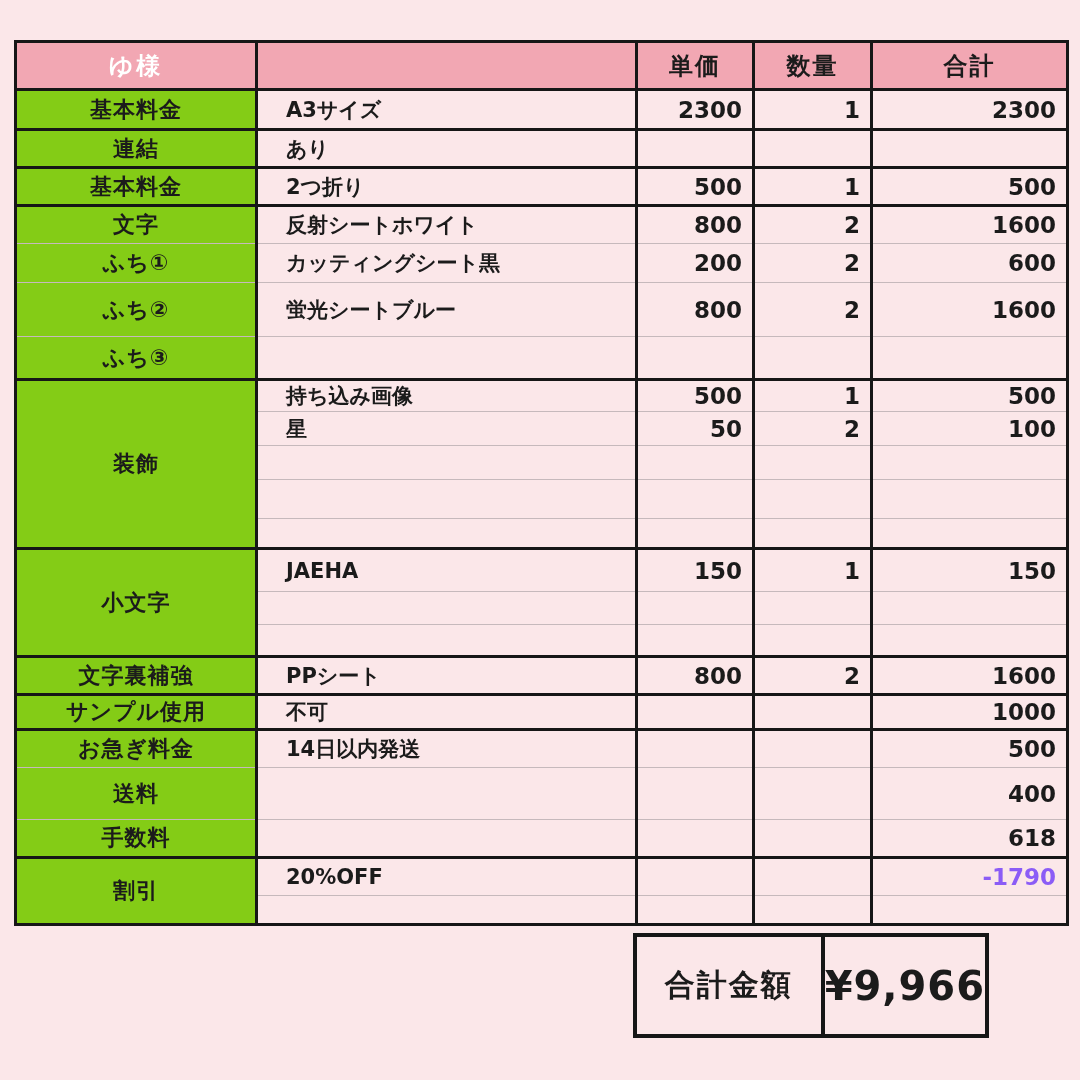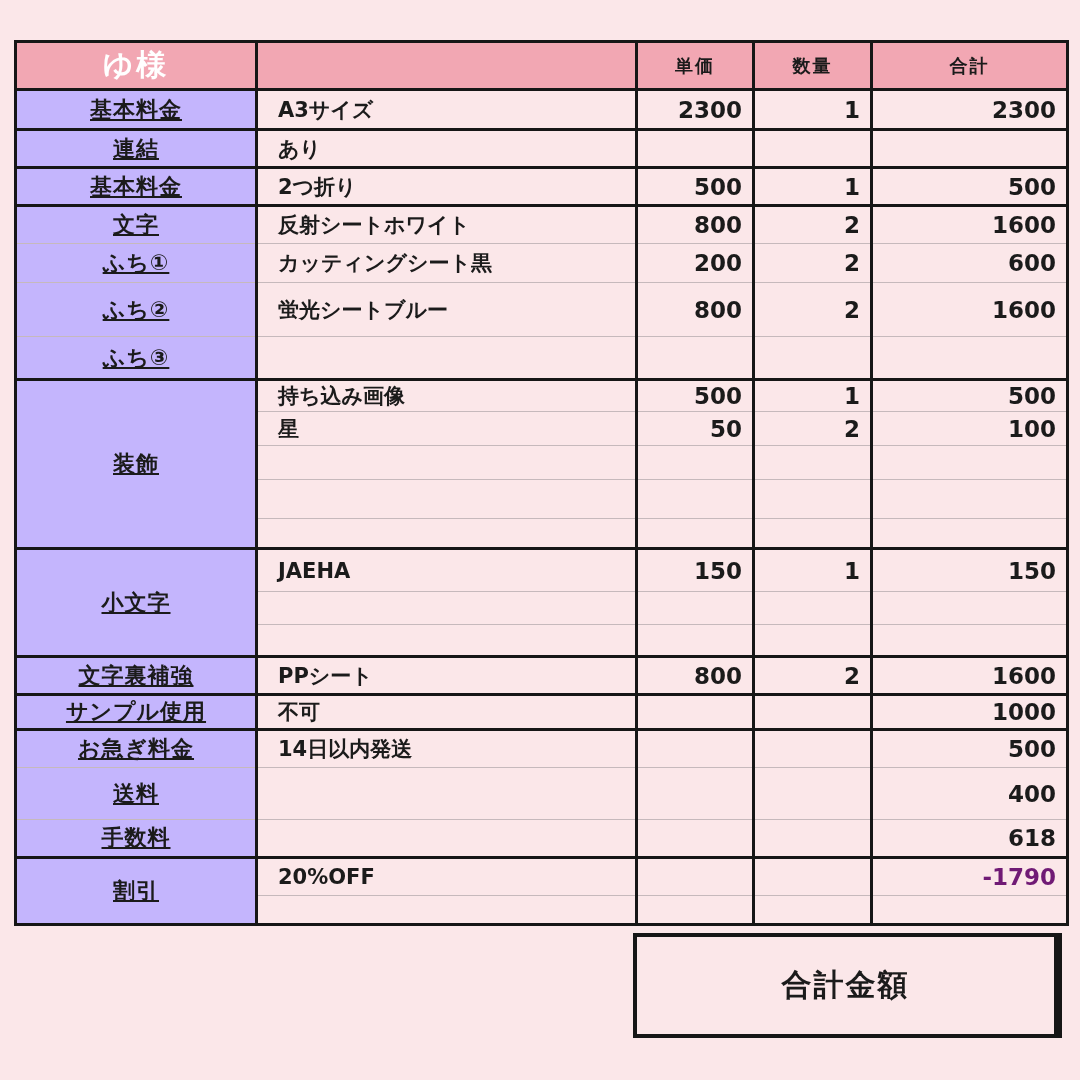--- a/index.html
+++ b/index.html
@@ -20,33 +20,33 @@
     border-left:3px solid #161616;
     border-right:3px solid #161616;
     padding:0;overflow:hidden;white-space:nowrap;
     vertical-align:middle;
   }
   
   .bt{border-bottom:3px solid #161616;}
   .bn{border-bottom:1px solid #c6b9bc;}
 
   .c-label{
-    background:#c4b5fd;
-    text-align:center;font-size:22px;letter-spacing:1px;text-decoration:underline;
-  }
-  .c-desc{text-align:left;padding-left:20px;font-size:21px;}
+    background:#84cc16;
+    text-align:center;font-size:22px;letter-spacing:1px;
+  }
+  .c-desc{text-align:left;padding-left:28px;font-size:21px;}
   .c-num{text-align:right;padding-right:10px;font-size:23px;}
   .c-head{
-    background:#f2a7b3;text-align:center;font-size:18px;letter-spacing:2px;
-  }
-  .customer{font-size:30px;color:#ffffff;letter-spacing:3px;}
-  .neg{color:#701a75;}
+    background:#f2a7b3;text-align:center;font-size:24px;letter-spacing:2px;
+  }
+  .customer{font-size:24px;color:#ffffff;letter-spacing:3px;}
+  .neg{color:#8b5cf6;}
 
   .summary{
-    position:absolute;left:633px;top:933px;width:429px;height:105px;
+    position:absolute;left:633px;top:933px;width:356px;height:105px;
     border:4px solid #161616;display:flex;box-sizing:border-box;justify-content:center;
   }
   .summary .s-label{
     flex:235;display:flex;align-items:center;justify-content:center;
     font-size:30px;letter-spacing:2px;
     border-right:4px solid #161616;
   }
   .summary .s-value{
     flex:194;display:flex;align-items:center;justify-content:center;
     font-size:40px;letter-spacing:1px;
@@ -233,14 +233,15 @@
       <td class="c-desc bt"></td>
       <td class="c-num bt"></td>
       <td class="c-num bt"></td>
       <td class="c-num bt"></td>
     </tr>
   </tbody>
     </table>
 
   <div class="summary">
     <div class="s-label">合計金額</div>
+    <div class="s-value">¥9,966</div>
   </div>
 </div>
 
 </body></html>

